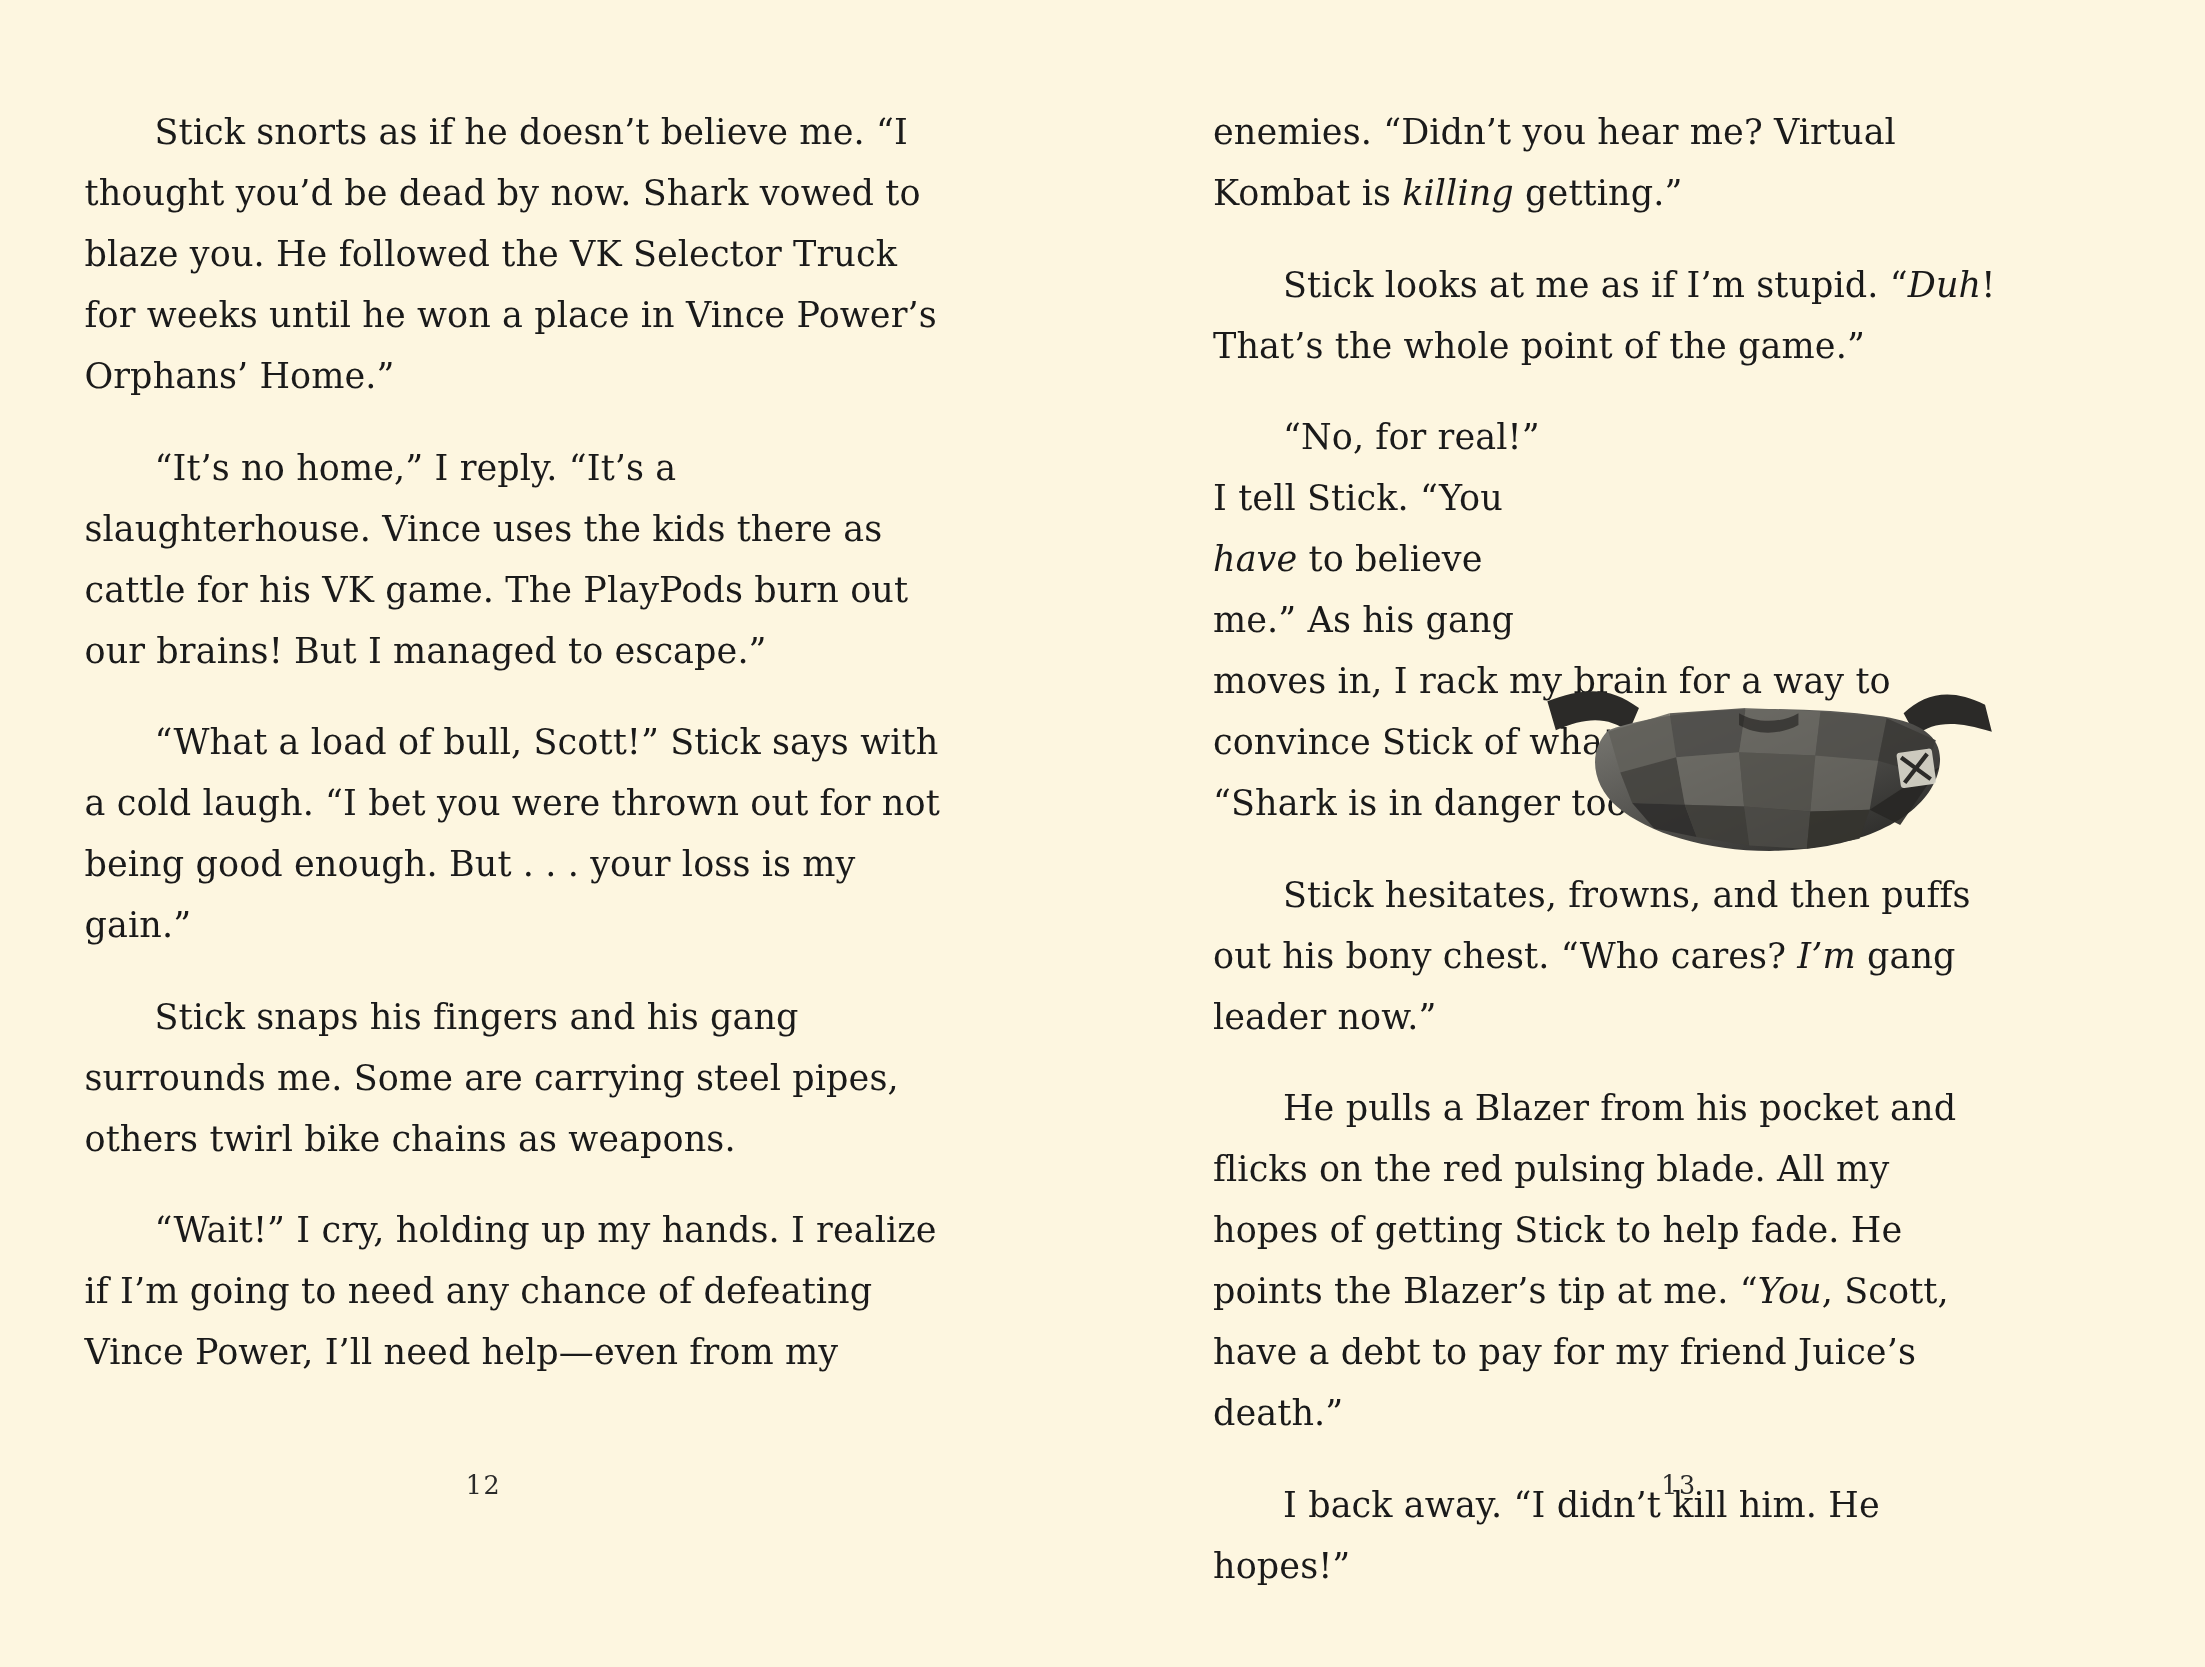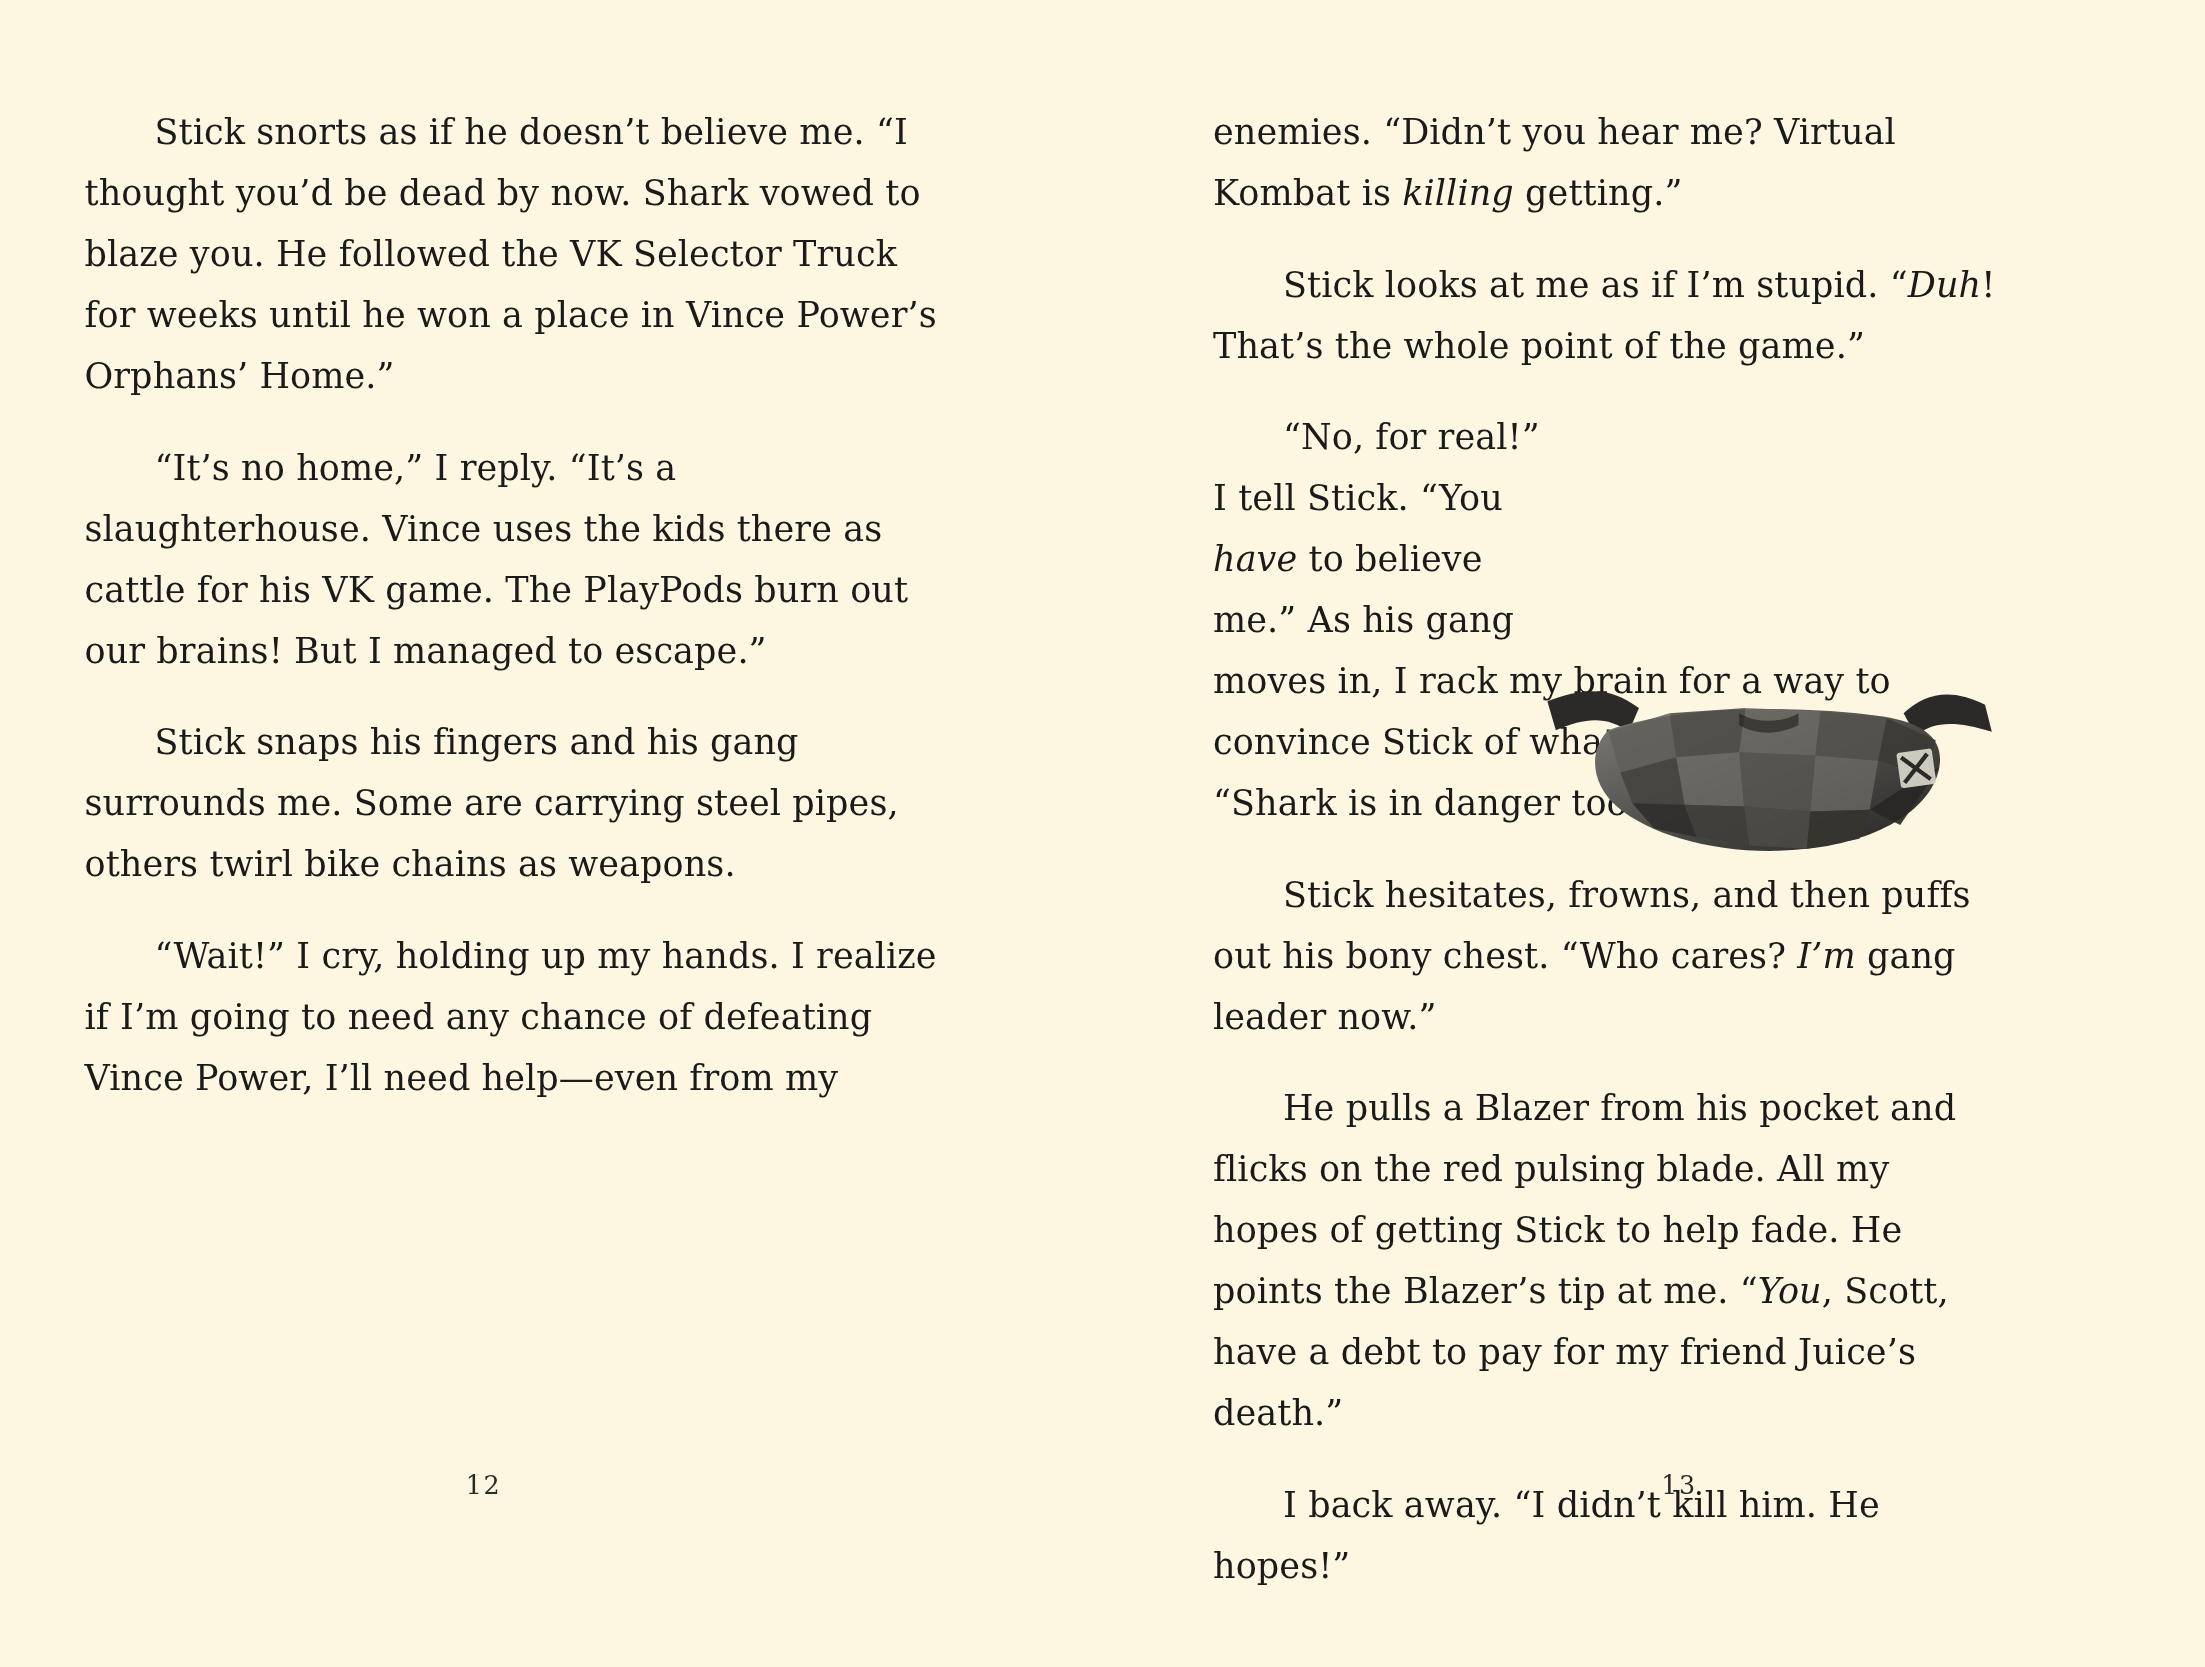--- a/index.html
+++ b/index.html
@@ -88,20 +88,21 @@
   }
 </style>
 </head>
 <body>
 
 <div class="page">
 
   <div class="column left">
     <p class="para">Stick snorts as if he doesn’t believe me.  “I thought you’d be dead by now.  Shark vowed to blaze you.  He followed the VK Selector Truck for weeks until he won a place in Vince Power’s Orphans’ Home.”</p>
     <p class="para">“It’s no home,” I reply.  “It’s a slaughterhouse.  Vince uses the kids there as cattle for his VK game.  The PlayPods burn out our brains!  But I managed to escape.”</p>
+    <p class="para">“What a load of bull, Scott!” Stick says with a cold laugh.  “I bet you were thrown out for not being good enough.  But . . . your loss is my gain.”</p>
     <p class="para">Stick snaps his fingers and his gang surrounds me.  Some are carrying steel pipes, others twirl bike chains as weapons.</p>
     <p class="para">“Wait!” I cry, holding up my hands.  I realize if I’m going to need any chance of defeating Vince Power, I’ll need help—even from my</p>
   </div>
 
   <div class="column right">
 
     <p class="para cont"><span>enemies.  “Didn’t you hear me?  Virtual Kombat is </span><em>killing</em><span> getting.”</span></p>
 
     <p class="para"><span>Stick looks at me as if I’m stupid.  “</span><em>Duh</em><span>! That’s the whole point of the game.”</span></p>
 

